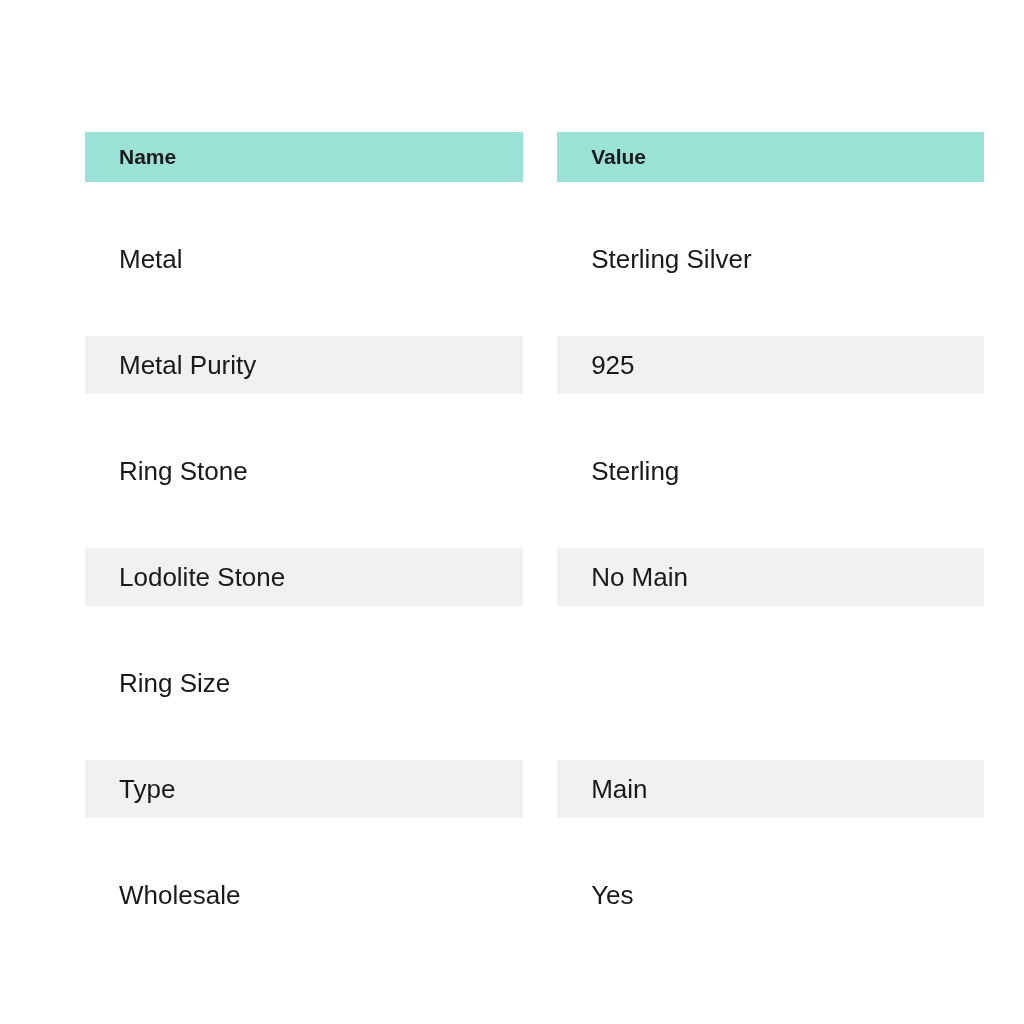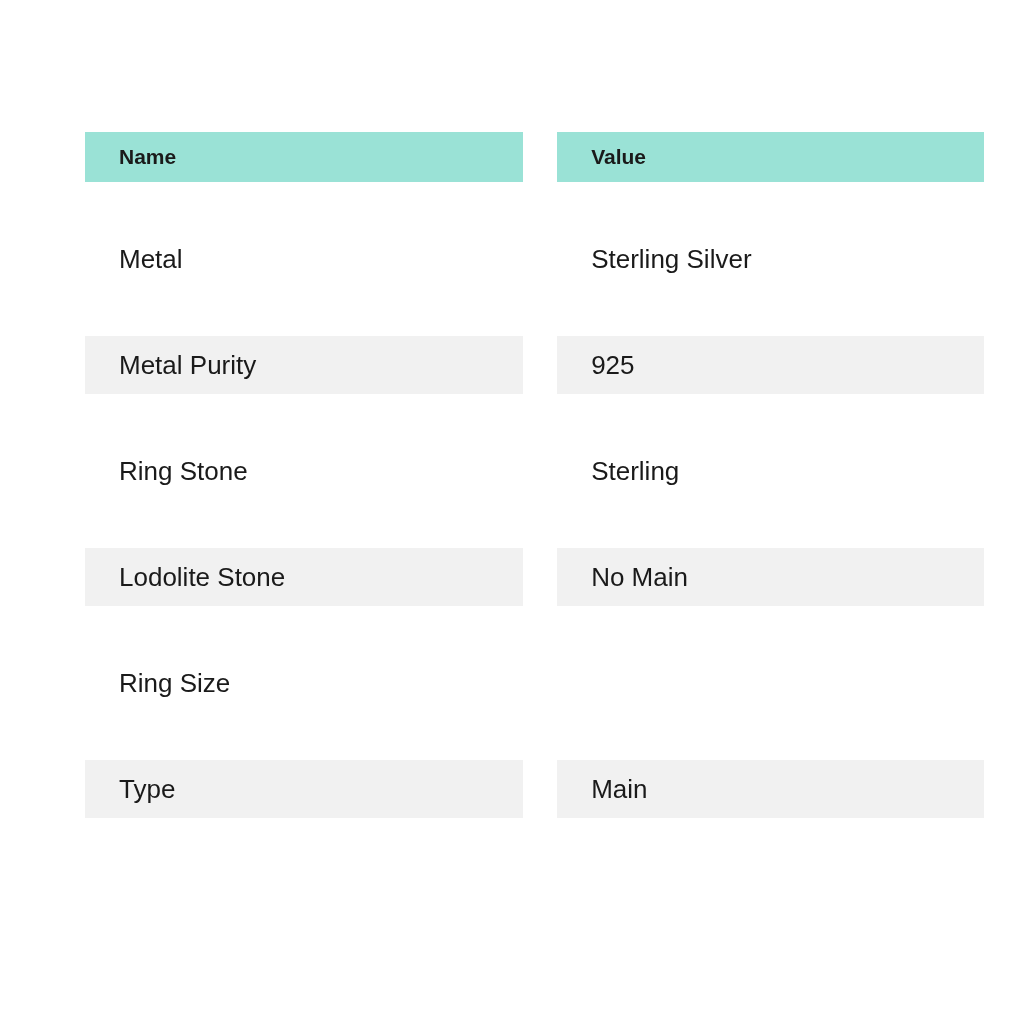--- a/index.html
+++ b/index.html
@@ -82,14 +82,18 @@
 
   <div class="row body">
     <div class="cell">Ring Size</div>
   </div>
 
   <div class="row body">
     <div class="cell">Type</div>
     <div class="cell">Main</div>
   </div>
 
+  <div class="row body">
+    <div class="cell">Wholesale</div>
+    <div class="cell">Yes</div>
+  </div>
 
 </div>
 
 </body></html>

